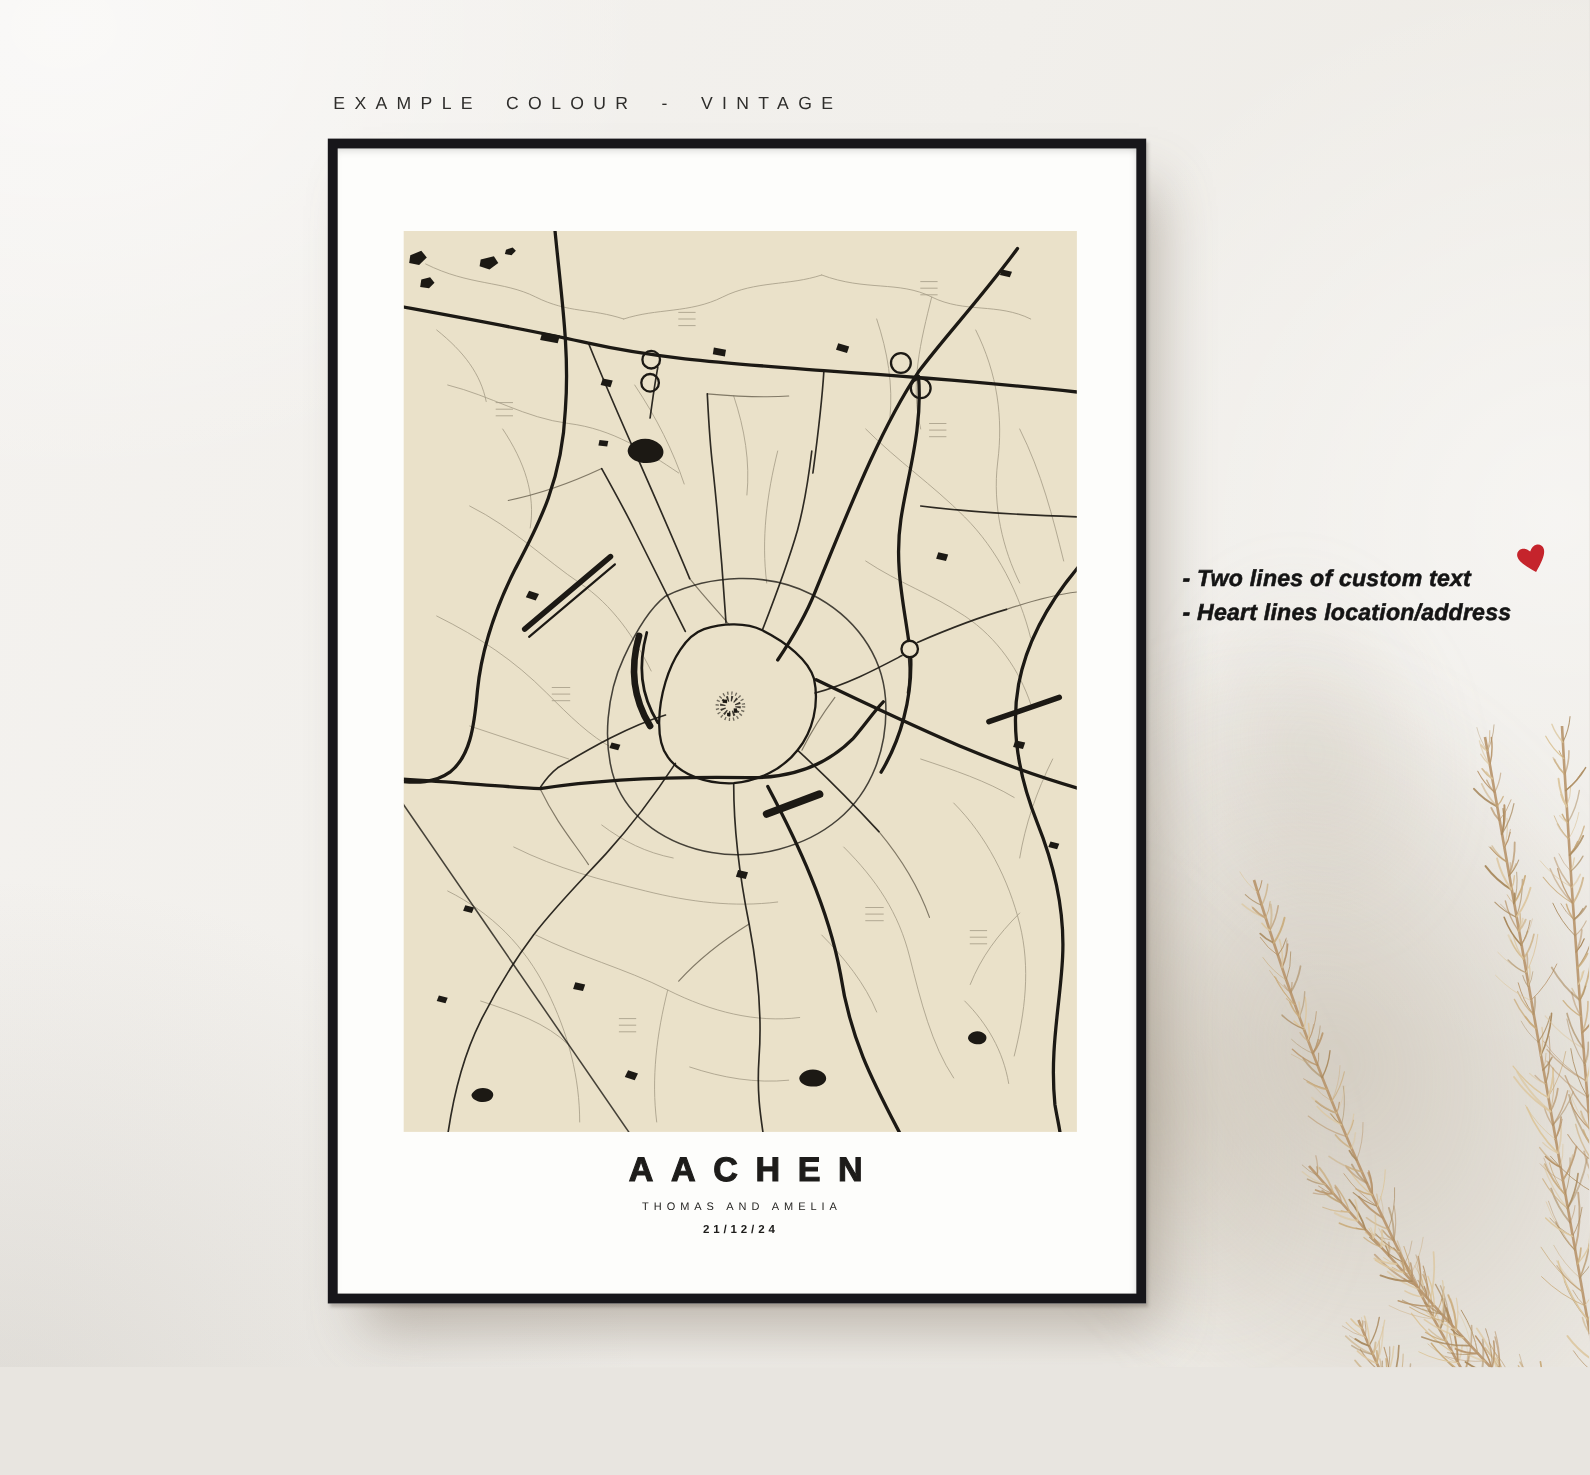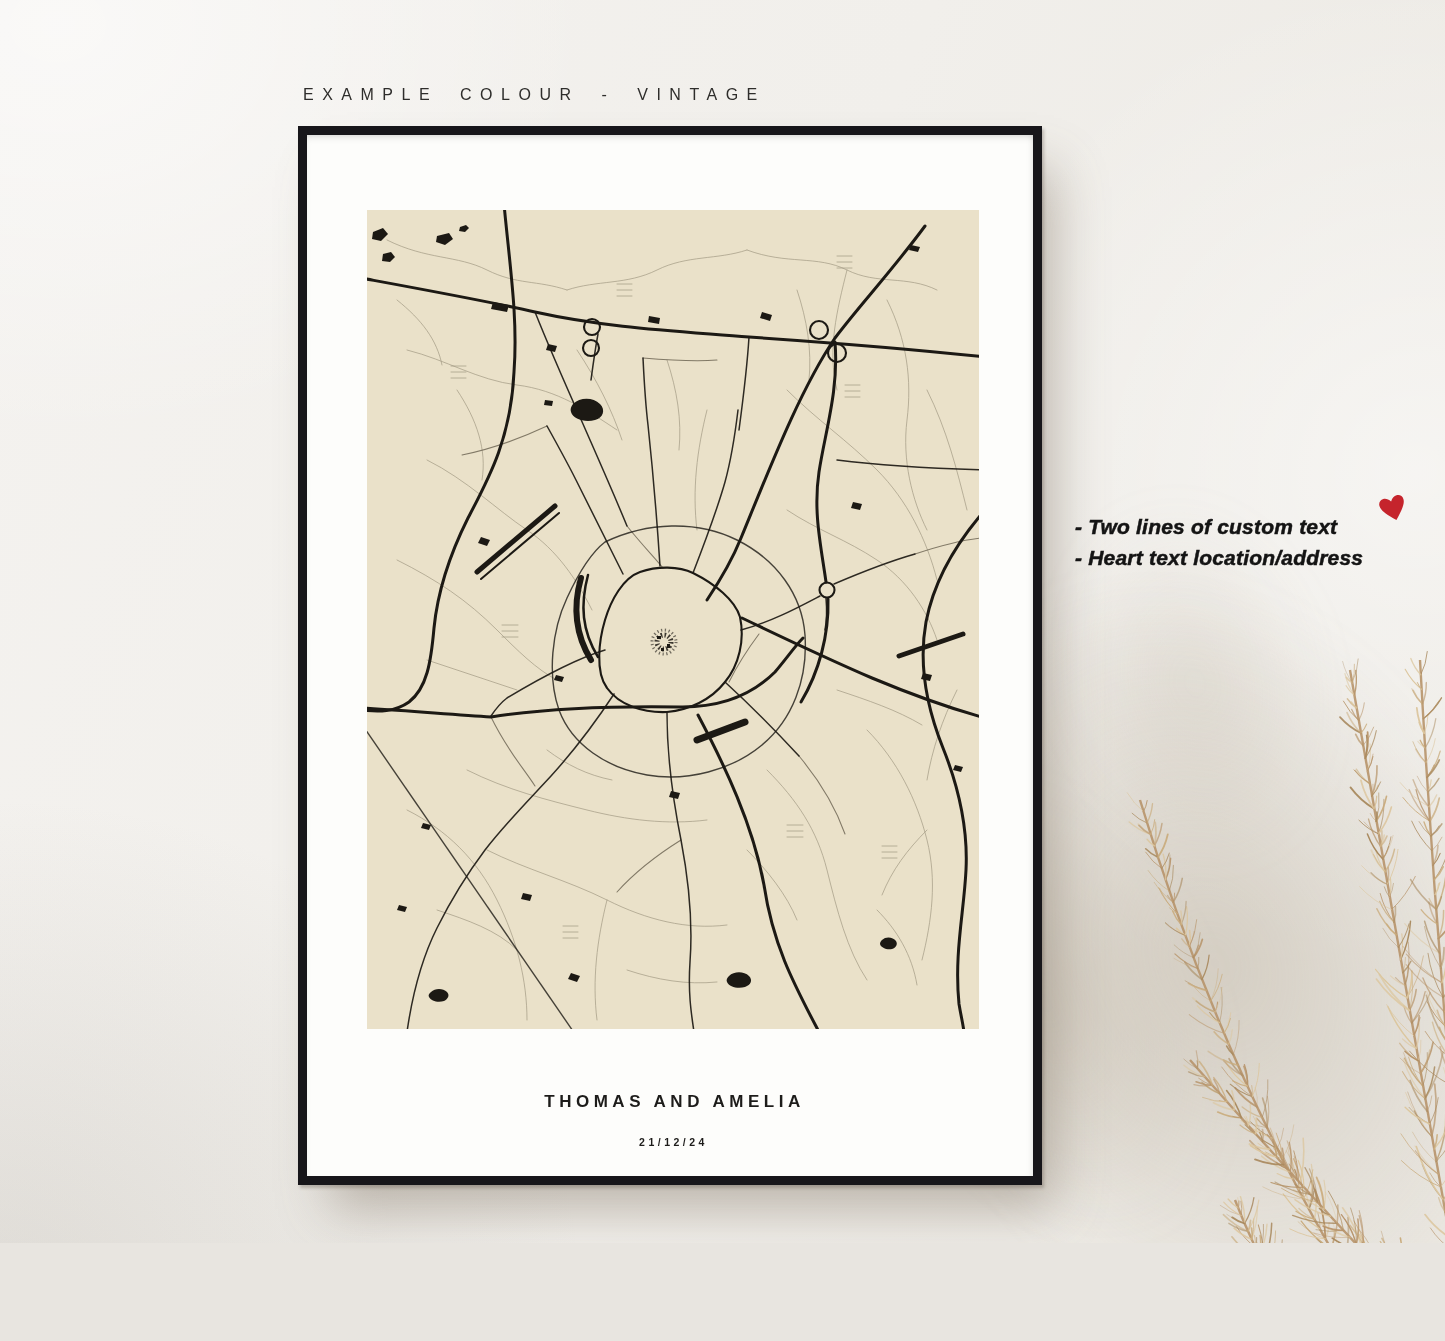--- a/index.html
+++ b/index.html
@@ -49,22 +49,22 @@
   .rS{stroke:var(--road-major,#1c1914);fill:none;stroke-width:1.5;opacity:.92;stroke-linecap:round;}
   .rR{stroke:var(--road-major,#1c1914);fill:none;stroke-width:1.4;opacity:.8;}
   .rU{stroke:var(--road-mid,#6e6655);fill:none;stroke-width:1.05;opacity:.85;stroke-linecap:round;}
   .rT{stroke:var(--road-minor,#a39a85);fill:none;stroke-width:.8;opacity:.9;stroke-linecap:round;}
   .bF{fill:var(--road-major,#1c1914);stroke:none;}
   .band{stroke:var(--road-major,#1c1914);fill:none;stroke-linecap:round;}
   
   .poster-text{position:absolute;left:0;width:100%;text-align:center;color:var(--ink,#1d1c1a);}
   .pt-title{top:911px;font-size:31px;font-weight:700;letter-spacing:16px;padding-left:16px;
     -webkit-text-stroke:1px var(--ink,#1d1c1a);}
-  .pt-sub{top:957px;font-size:17px;font-weight:700;letter-spacing:4.5px;padding-left:4.5px;}
-  .pt-date{top:977px;font-size:10.5px;font-weight:700;letter-spacing:3.5px;padding-left:3.5px;margin-top:24px;}
+  .pt-sub{top:957px;font-size:10px;font-weight:400;letter-spacing:4.5px;padding-left:4.5px;}
+  .pt-date{top:977px;font-size:10.5px;font-weight:700;letter-spacing:3.5px;padding-left:3.5px;}
   
   .anno{position:absolute;left:1075px;top:508px;color:#141414;}
   .anno-heading{font-size:25px;font-weight:700;letter-spacing:.3px;
     -webkit-text-stroke:.9px #141414;white-space:nowrap;}
   .anno-line{font-size:21px;font-weight:700;margin-top:7px;letter-spacing:.2px;
     -webkit-text-stroke:.5px #141414;white-space:nowrap;font-style:italic;}
   .heart{position:absolute;left:1378px;top:494px;width:30px;height:28px;transform:rotate(-16deg);}
   
   #grass{position:absolute;left:0;top:0;pointer-events:none;}
 </style>
@@ -220,27 +220,28 @@
         <g>
           <circle cx="297" cy="432" r="7" fill="none" stroke="var(--road-major,#1c1914)" stroke-width="5" stroke-dasharray="1.5 2.2" opacity=".85"></circle>
           <circle cx="297" cy="432" r="12" fill="none" stroke="var(--road-major,#1c1914)" stroke-width="3" stroke-dasharray="1.2 2.6" opacity=".6"></circle>
           <rect class="bF" x="290" y="426" width="4" height="3"></rect>
           <rect class="bF" x="300" y="434" width="3" height="4"></rect>
           <rect class="bF" x="294" y="438" width="3" height="3"></rect>
         </g>
       </svg>
     </div>
 
+    <div class="poster-text pt-title">AACHEN</div>
     <div class="poster-text pt-sub">THOMAS AND AMELIA</div>
     <div class="poster-text pt-date">21/12/24</div>
   </div>
 
   <div class="anno">
     <div class="anno-line">- Two lines of custom text</div>
-    <div class="anno-line">- Heart text location/address</div>
+    <div class="anno-line">- Heart lines location/address</div>
   </div>
   <svg class="heart" viewBox="0 0 24 22">
     <path fill="var(--accent,#c5242c)" d="M12 21 C5 14 2 10 2 6.5 C2 3.8 4 2 6.5 2 C8.4 2 10.5 3.2 12 5.5 C13.5 3.2 15.6 2 17.5 2 C20 2 22 3.8 22 6.5 C22 10 19 14 12 21 Z"></path>
   </svg>
 
   <svg id="grass" width="1445" height="1341" viewBox="0 0 1445 1341">
       <path d="M 1390,1345 Q 1230,1100 1140,800" fill="none" stroke="#b7946a" stroke-width="2.4" stroke-opacity=".9"></path>
       <path d="M 1390.0,1345.0 Q 1394.6,1323.2 1390.3,1300.4" fill="none" stroke="#a98a5f" stroke-width="1.25" stroke-opacity="0.54" stroke-linecap="round"></path>
       <path d="M 1390.0,1345.0 Q 1393.9,1326.5 1390.2,1307.2" fill="none" stroke="#b7946a" stroke-width="1.61" stroke-opacity="0.71" stroke-linecap="round"></path>
       <path d="M 1390.0,1345.0 Q 1393.0,1333.4 1391.2,1321.2" fill="none" stroke="#c9ab7c" stroke-width="0.93" stroke-opacity="0.70" stroke-linecap="round"></path>

